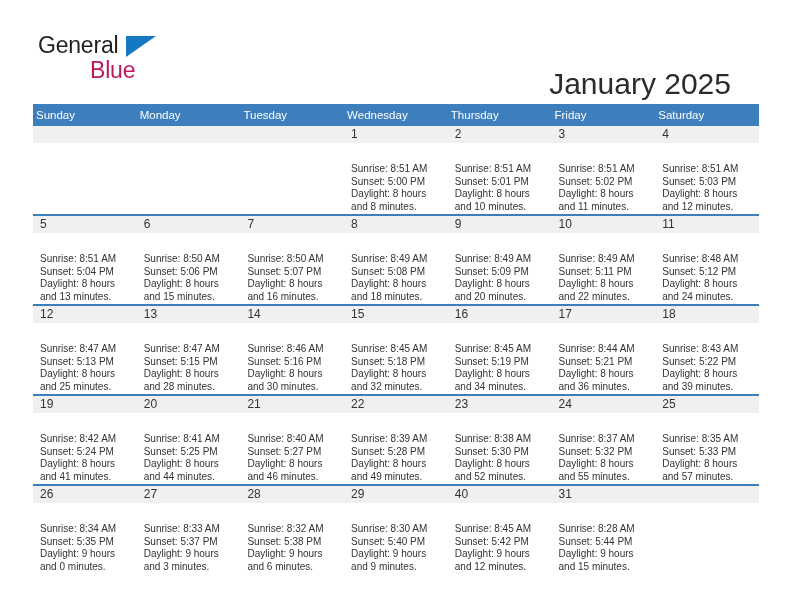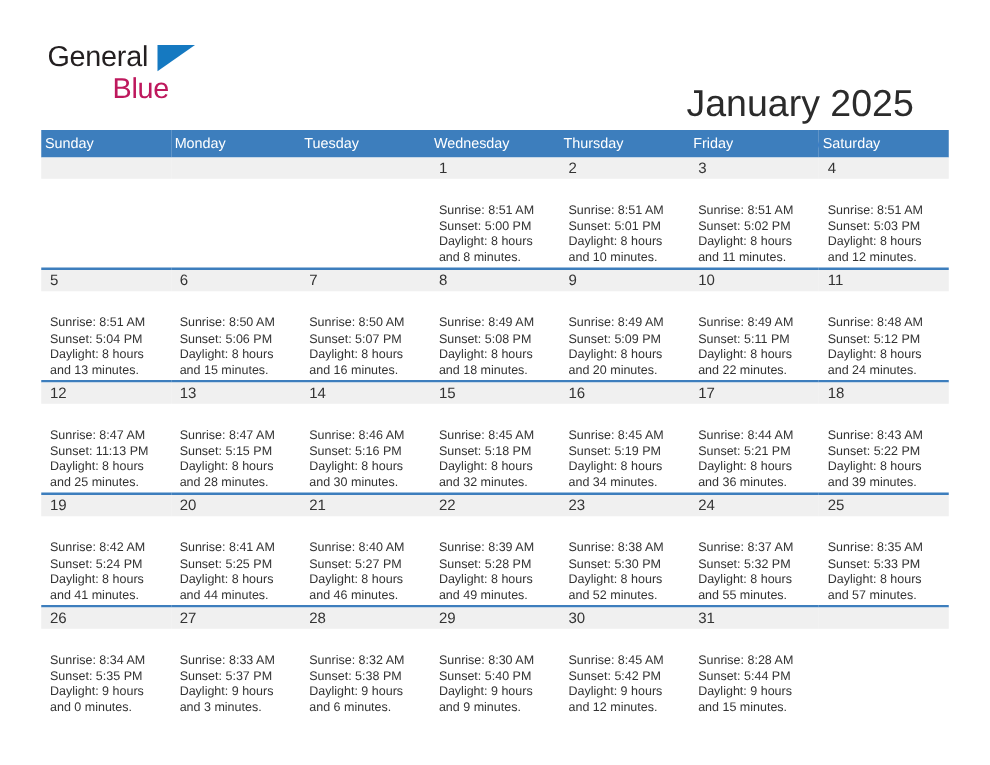--- a/index.html
+++ b/index.html
@@ -321,21 +321,21 @@
               </div>
             </div>
           </td>
         </tr>
         <tr class="week-row">
           <td>
             <div class="cell">
               <div class="daynum-band">12</div>
               <div class="cell-body">
                 <div>Sunrise: 8:47 AM</div>
-                <div>Sunset: 11:13 PM</div>
+                <div>Sunset: 5:13 PM</div>
                 <div>Daylight: 8 hours</div>
                 <div>and 25 minutes.</div>
               </div>
             </div>
           </td>
           <td>
             <div class="cell">
               <div class="daynum-band">13</div>
               <div class="cell-body">
                 <div>Sunrise: 8:47 AM</div>
@@ -520,21 +520,21 @@
               <div class="cell-body">
                 <div>Sunrise: 8:30 AM</div>
                 <div>Sunset: 5:40 PM</div>
                 <div>Daylight: 9 hours</div>
                 <div>and 9 minutes.</div>
               </div>
             </div>
           </td>
           <td>
             <div class="cell">
-              <div class="daynum-band">30</div>
+              <div class="daynum-band">40</div>
               <div class="cell-body">
                 <div>Sunrise: 8:45 AM</div>
                 <div>Sunset: 5:42 PM</div>
                 <div>Daylight: 9 hours</div>
                 <div>and 12 minutes.</div>
               </div>
             </div>
           </td>
           <td>
             <div class="cell">

